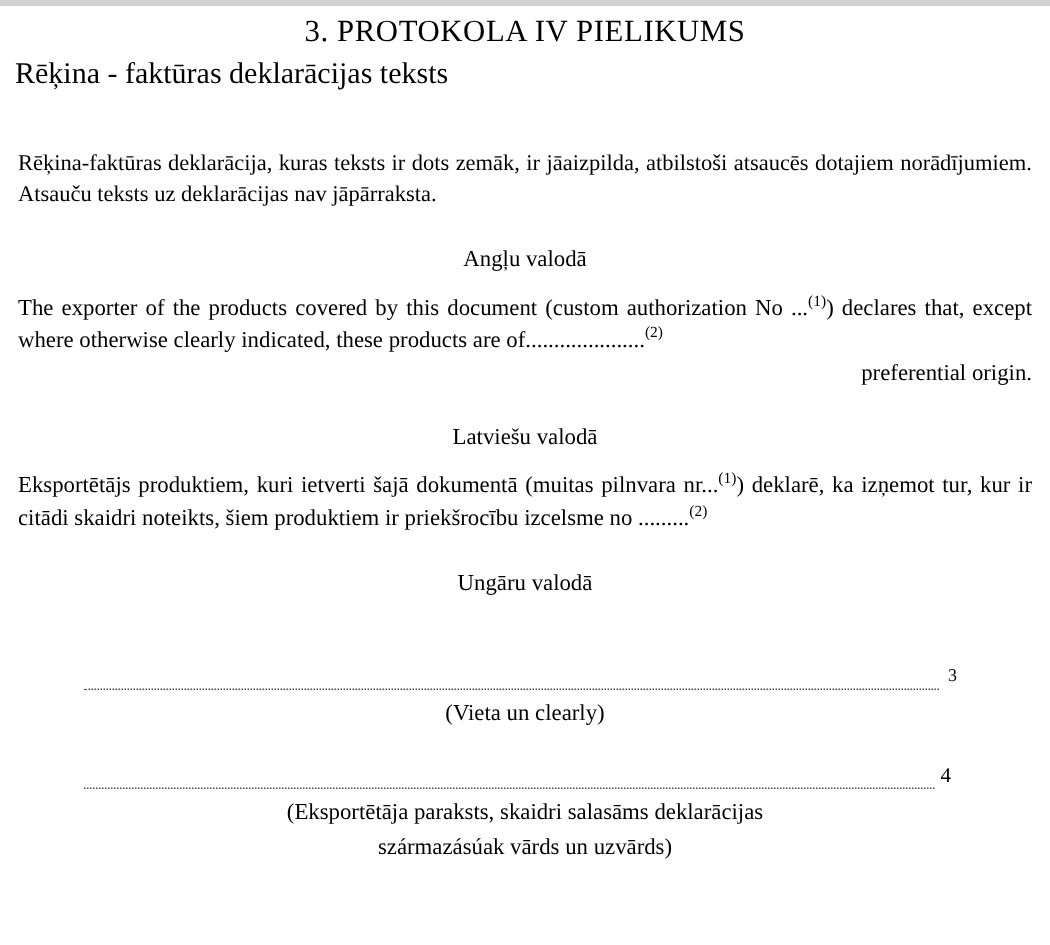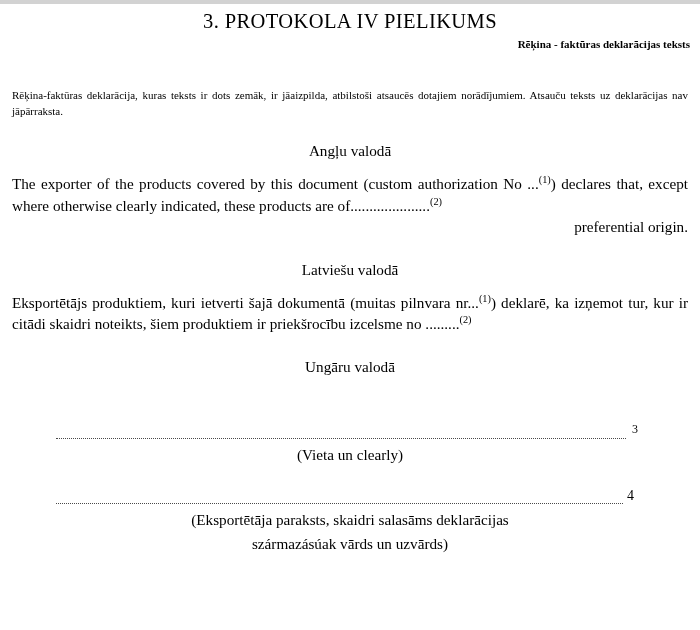--- a/index.html
+++ b/index.html
@@ -34,29 +34,29 @@
   }
   .title {
     text-align: center;
     font-size: 20.5px;
     letter-spacing: 0.4px;
     margin: 6px 0 0 0;
     line-height: 1.15;
     font-weight: normal;
   }
   .subtitle {
-    text-align: right;
-    font-size: 11px;
+    text-align: left;
+    font-size: 20px;
     margin: 4px 0 0 0;
     line-height: 1.15;
-    font-weight: bold;
+    font-weight: normal;
   }
   .intro {
     text-align: justify;
-    font-size: 11px;
+    font-size: 15px;
     line-height: 1.42;
     margin: 38px 2px 0 2px;
   }
   .section-heading {
     text-align: center;
     font-size: 15.2px;
     line-height: 1.3;
     margin: 22px 0 0 0;
     font-weight: normal;
   }

